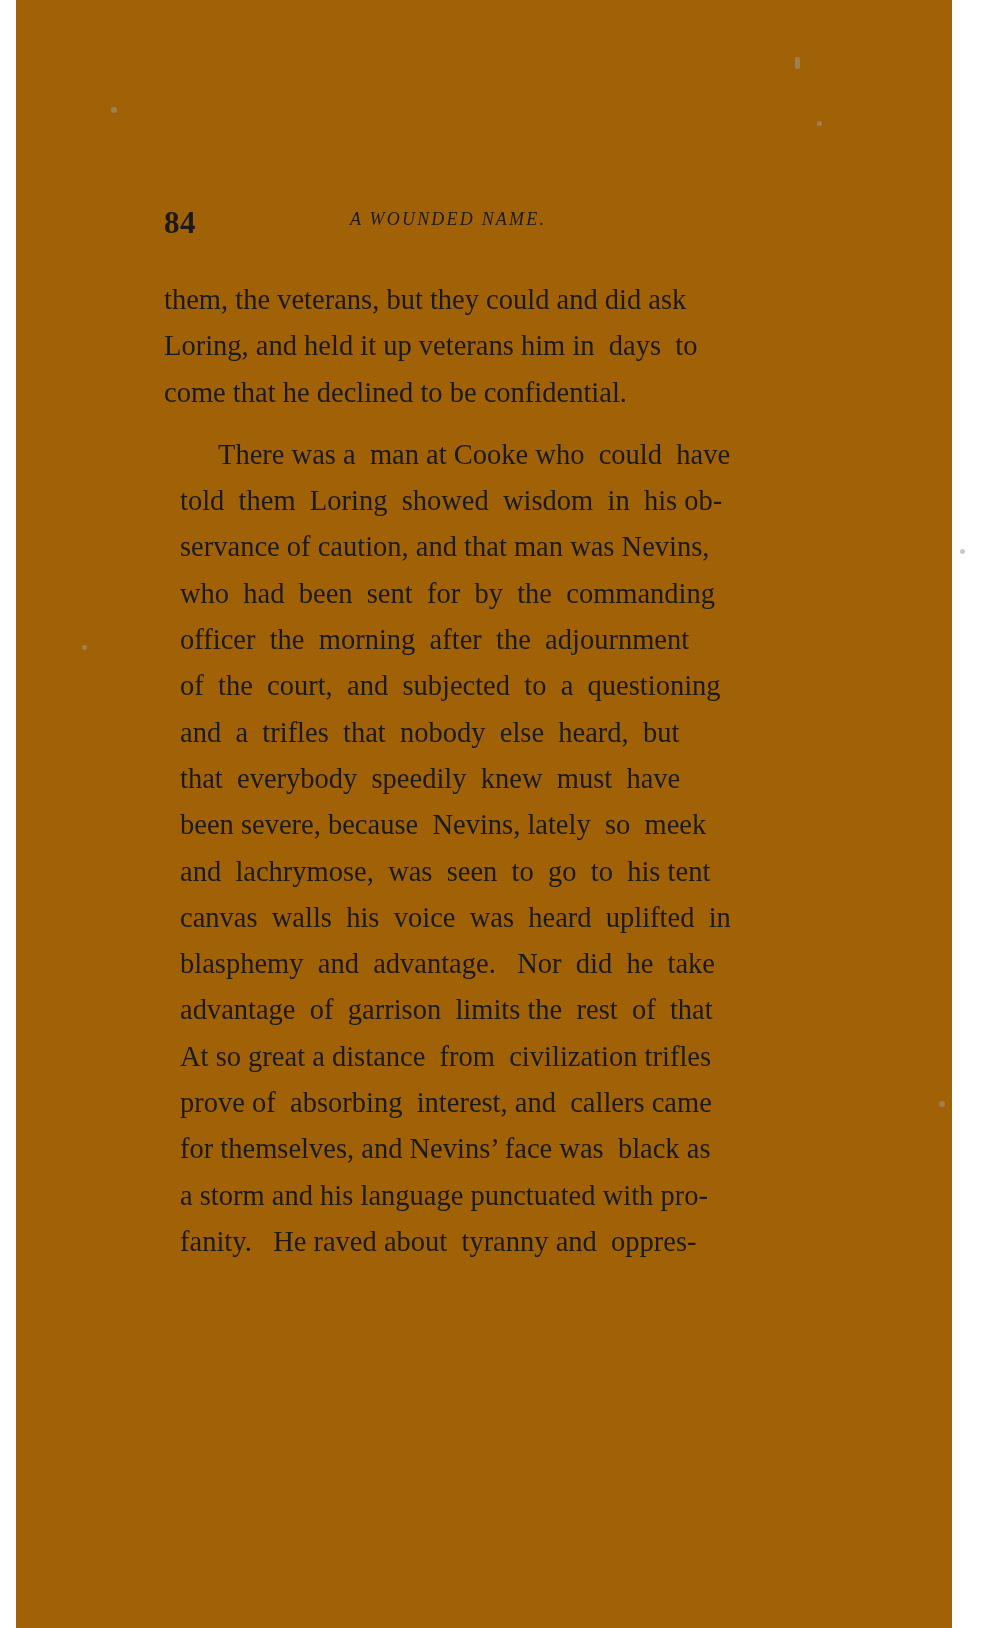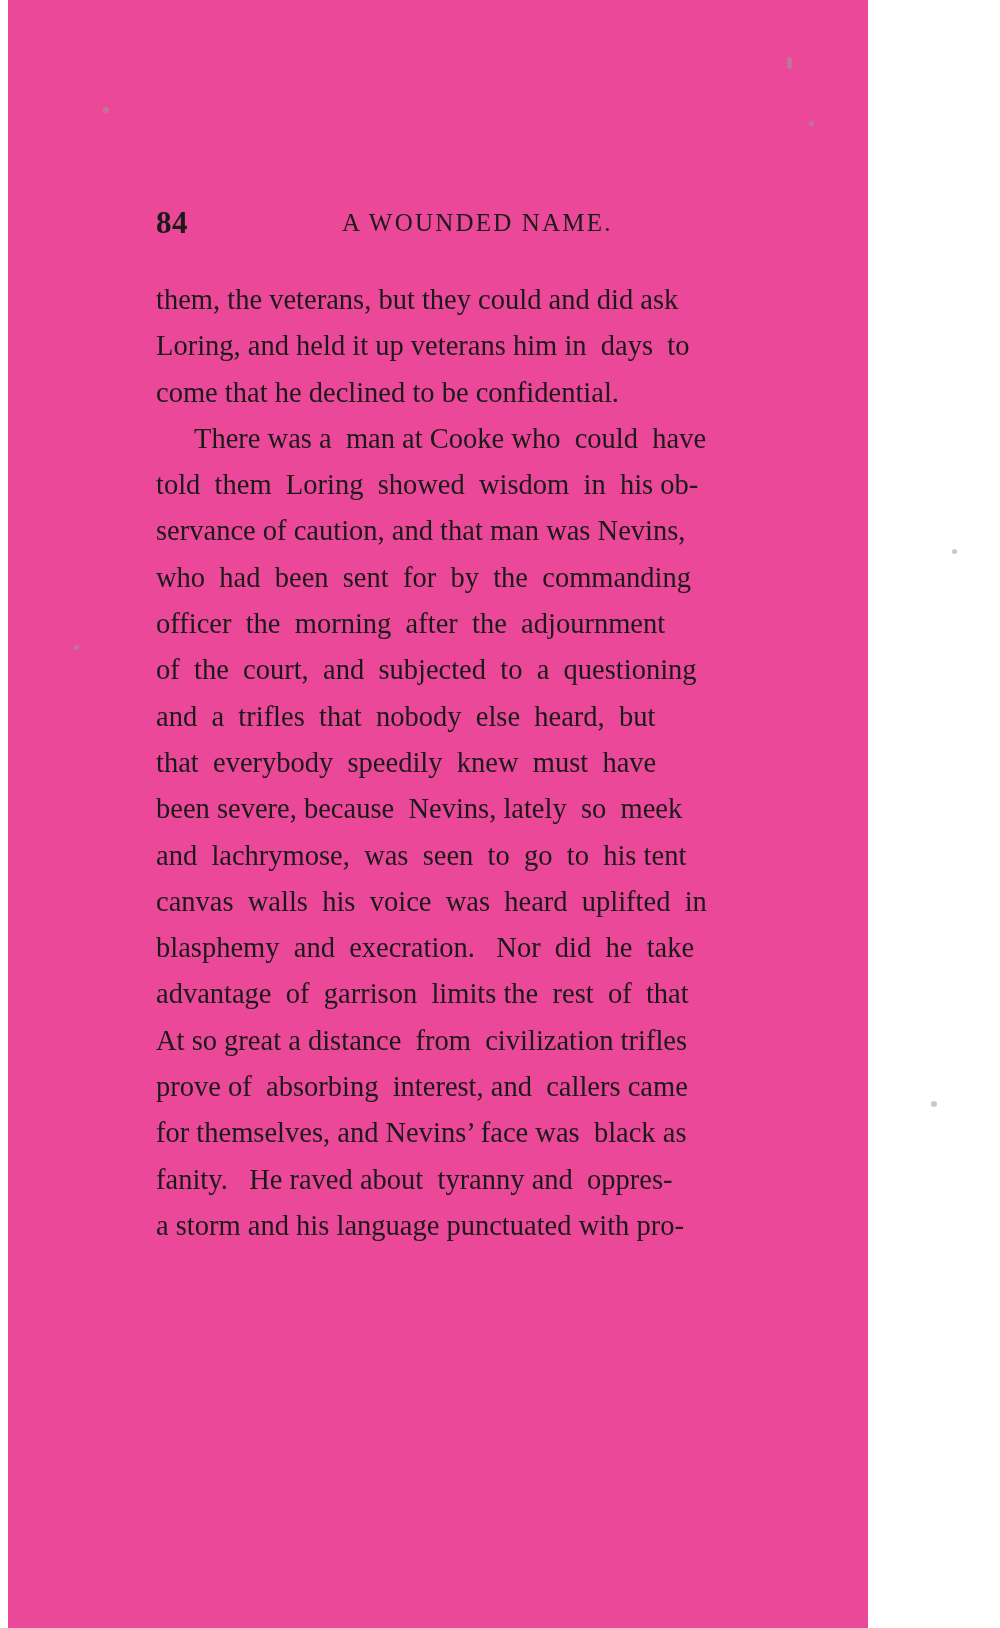--- a/index.html
+++ b/index.html
@@ -10,25 +10,25 @@
   body {
     width: 1000px;
     height: 1628px;
     position: relative;
     font-family: "Liberation Serif", serif;
     color: #1a1a1a;
     overflow: hidden;
   }
   .page {
     position: absolute;
-    left: 8px;
+    left: 16px;
     top: 0;
-    width: 860px;
+    width: 936px;
     height: 1628px;
-    background: #ec4899;
+    background: #a16207;
   }
   
   .speck {
     position: absolute;
     background: #9a9a95;
     border-radius: 50%;
     opacity: .55;
   }
   .header {
     position: absolute;
@@ -43,25 +43,26 @@
     top: 0;
     font-size: 31px;
     font-weight: bold;
     letter-spacing: .5px;
     font-family: "Liberation Serif", serif;
   }
   .running-head {
     position: absolute;
     left: 186px;
     top: 4px;
-    font-size: 25px;
+    font-size: 18px;
     letter-spacing: 2.2px;
     font-variant: small-caps;
     text-transform: uppercase;
     font-family: "Liberation Serif", serif;
+    font-style: italic;
   }
   .body-text {
     position: absolute;
     left: 148px;
     top: 277px;
     width: 700px;
   }
   .line {
     display: block;
     font-size: 28.5px;
@@ -92,35 +93,35 @@
   </div>
 
   <div class="body-text">
 
     <p style="margin:0;">
       <span class="line">them, the veterans, but they could and did ask</span>
       <span class="line">Loring, and held it up veterans him in  days  to</span>
       <span class="line">come that he declined to be confidential.</span>
     </p>
 
-    <p style="margin:0;">
+    <p style="margin:16px;">
       <span class="line indent">There was a  man at Cooke who  could  have</span>
       <span class="line">told  them  Loring  showed  wisdom  in  his ob-</span>
       <span class="line">servance of caution, and that man was Nevins,</span>
       <span class="line">who  had  been  sent  for  by  the  commanding</span>
       <span class="line">officer  the  morning  after  the  adjournment</span>
       <span class="line">of  the  court,  and  subjected  to  a  questioning</span>
       <span class="line">and  a  trifles  that  nobody  else  heard,  but</span>
       <span class="line">that  everybody  speedily  knew  must  have</span>
       <span class="line">been severe, because  Nevins, lately  so  meek</span>
       <span class="line">and  lachrymose,  was  seen  to  go  to  his tent</span>
       <span class="line">canvas  walls  his  voice  was  heard  uplifted  in</span>
-      <span class="line">blasphemy  and  execration.   Nor  did  he  take</span>
+      <span class="line">blasphemy  and  advantage.   Nor  did  he  take</span>
       <span class="line">advantage  of  garrison  limits the  rest  of  that</span>
       <span class="line">At so great a distance  from  civilization trifles</span>
       <span class="line">prove of  absorbing  interest, and  callers came</span>
       <span class="line">for themselves, and Nevins’ face was  black as</span>
+      <span class="line">a storm and his language punctuated with pro-</span>
       <span class="line">fanity.   He raved about  tyranny and  oppres-</span>
-      <span class="line">a storm and his language punctuated with pro-</span>
     </p>
 
   </div>
 </div>
 
 </body></html>

